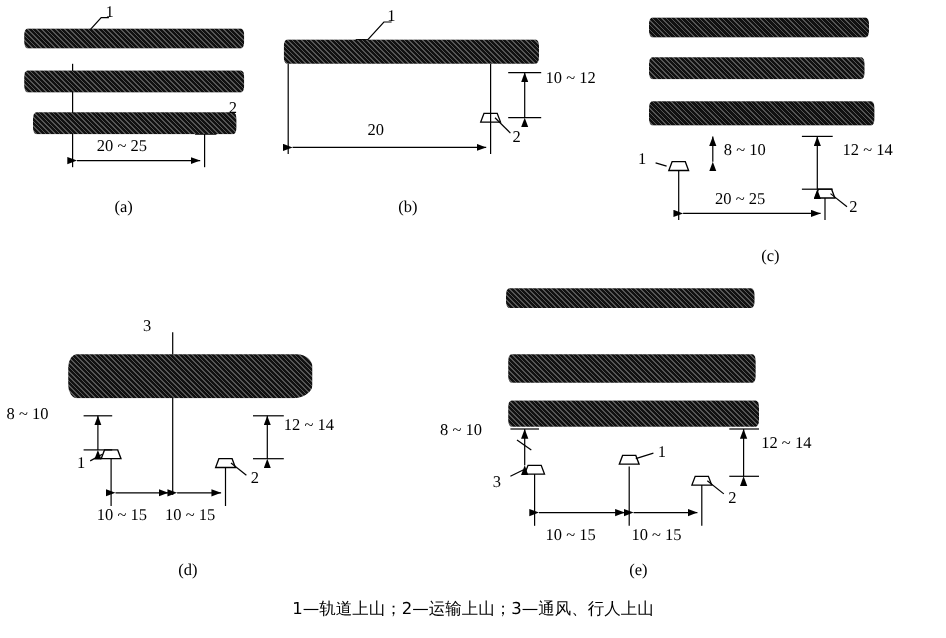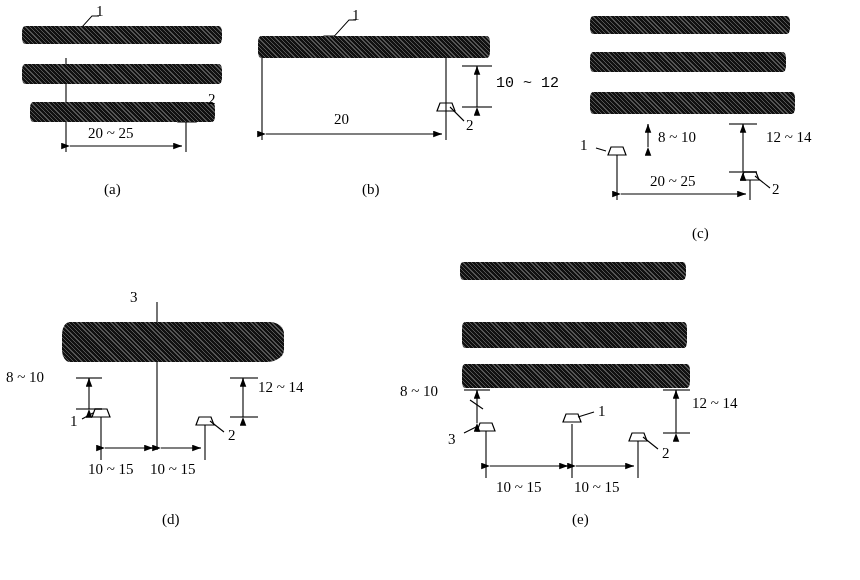--- a/index.html
+++ b/index.html
@@ -165,21 +165,21 @@
 
   <div class="lbl" style="left:96px;top:4px;">1</div>
   <div class="lbl" style="left:208px;top:92px;">2</div>
   <div class="lbl" style="left:88px;top:126px;">20 ~ 25</div>
   <div class="lbl" style="left:104px;top:182px;">(a)</div>
 
   <div class="bar" style="left:258px;top:36px;width:232px;height:22px;"></div>
 
   <div class="lbl" style="left:352px;top:8px;">1</div>
   <div class="lbl" style="left:466px;top:118px;">2</div>
-  <div class="lbl" style="left:496px;top:76px;font-family:Liberation Mono, monospace;">10 ~ 12</div>
+  <div class="lbl" style="left:496px;top:64px;">10 ~ 12</div>
   <div class="lbl" style="left:334px;top:112px;text-align:center;">20</div>
   <div class="lbl" style="left:362px;top:182px;">(b)</div>
 
   <div class="bar" style="left:590px;top:16px;width:200px;height:18px;"></div>
   <div class="bar" style="left:590px;top:52px;width:196px;height:20px;"></div>
   <div class="bar" style="left:590px;top:92px;width:205px;height:22px;"></div>
 
   <div class="lbl" style="left:580px;top:138px;">1</div>
   <div class="lbl" style="left:772px;top:182px;">2</div>
   <div class="lbl" style="left:658px;top:130px;">8 ~ 10</div>
@@ -204,14 +204,15 @@
 
   <div class="lbl" style="left:598px;top:404px;">1</div>
   <div class="lbl" style="left:662px;top:446px;">2</div>
   <div class="lbl" style="left:448px;top:432px;">3</div>
   <div class="lbl" style="left:400px;top:384px;">8 ~ 10</div>
   <div class="lbl" style="left:692px;top:396px;">12 ~ 14</div>
   <div class="lbl" style="left:496px;top:480px;">10 ~ 15</div>
   <div class="lbl" style="left:574px;top:480px;">10 ~ 15</div>
   <div class="lbl" style="left:572px;top:512px;">(e)</div>
 
+  <div class="caption lbl-cn" style="left:0;top:544px;">1—轨道上山；2—运输上山；3—通风、行人上山</div>
 
 </div>
 
 </body></html>

